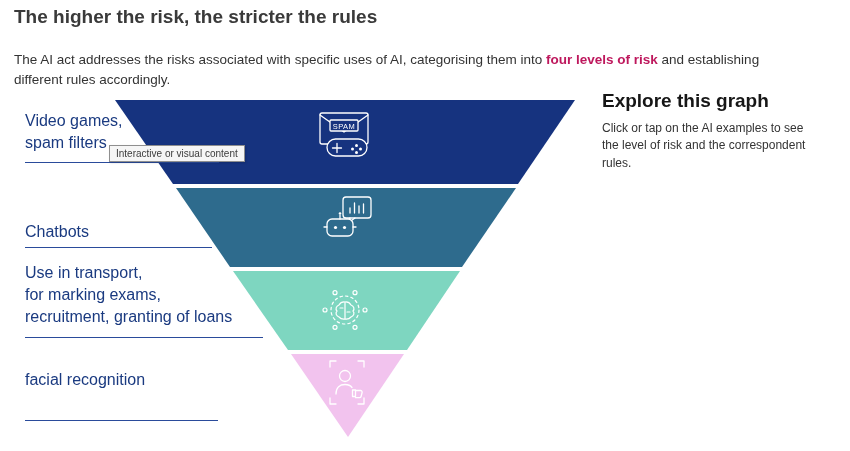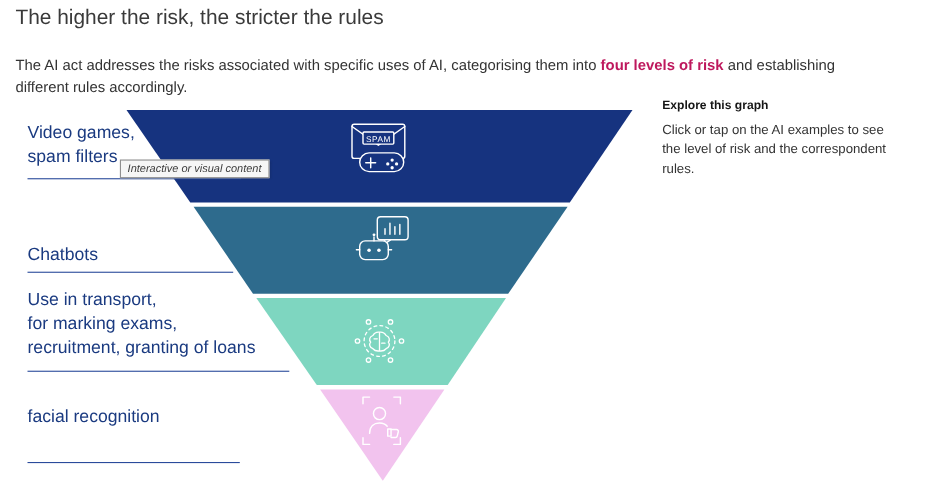--- a/index.html
+++ b/index.html
@@ -1,37 +1,37 @@
 <!DOCTYPE html>
 <html><head>
 <meta charset="utf-8">
 <style>
   html,body{margin:0;padding:0;background:#fff;}
   body{width:850px;height:451px;position:relative;overflow:hidden;
        font-family:"Liberation Sans","DejaVu Sans",sans-serif;-webkit-font-smoothing:antialiased;}
   .abs{position:absolute;}
-  .title{left:14px;top:6px;font-size:19px;font-weight:400;color:#3a3a3a;}
+  .title{left:14px;top:6px;font-size:19px;font-weight:700;color:#3a3a3a;}
   .intro{left:14px;top:36px;width:796px;font-size:13.5px;line-height:1.55;color:#333;}
   .intro strong{font-weight:700;color:#be185d;}
   .funnel-svg{left:0;top:0;}
   .risk-label{left:25px;color:#1a3a80;font-size:16px;line-height:22px;cursor:pointer;}
   .label-1{top:110px;}
   .label-2{top:221px;}
   .label-3{top:262px;}
   .label-4{top:369px;}
   .rule{left:25px;height:1px;background:#2a4b9b;}
   .rule-1{top:162px;width:194px;}
   .rule-2{top:247px;width:187px;}
   .rule-3{top:337px;width:238px;}
   .rule-4{top:420px;width:193px;}
   .tooltip{left:109px;top:145px;background:#f6f6f6;border:1px solid #8f8f8f;
            color:#3c3c3c;font-size:10px;padding:2px 6px;white-space:nowrap;
-           box-shadow:1px 1px 2px rgba(0,0,0,.15);z-index:5;font-style:italic;}
+           box-shadow:1px 1px 2px rgba(0,0,0,.15);z-index:5;}
   .explore{left:602px;top:90px;width:220px;color:#333;}
-  .explore-title{font-size:11px;font-weight:700;color:#161616;}
+  .explore-title{font-size:19px;font-weight:700;color:#161616;}
   .explore-body{margin-top:8px;font-size:12px;line-height:1.45;}
 </style>
 </head>
 <body>
 
 <div class="abs title">The higher the risk, the stricter the rules</div>
 
 <p class="abs intro"><span>The AI act addresses the risks associated with specific uses of AI, categorising them into </span><strong>four levels of risk</strong><span> and establishing different rules accordingly.</span></p>
 
 <svg class="abs funnel-svg" width="850" height="451" viewBox="0 0 850 451">

